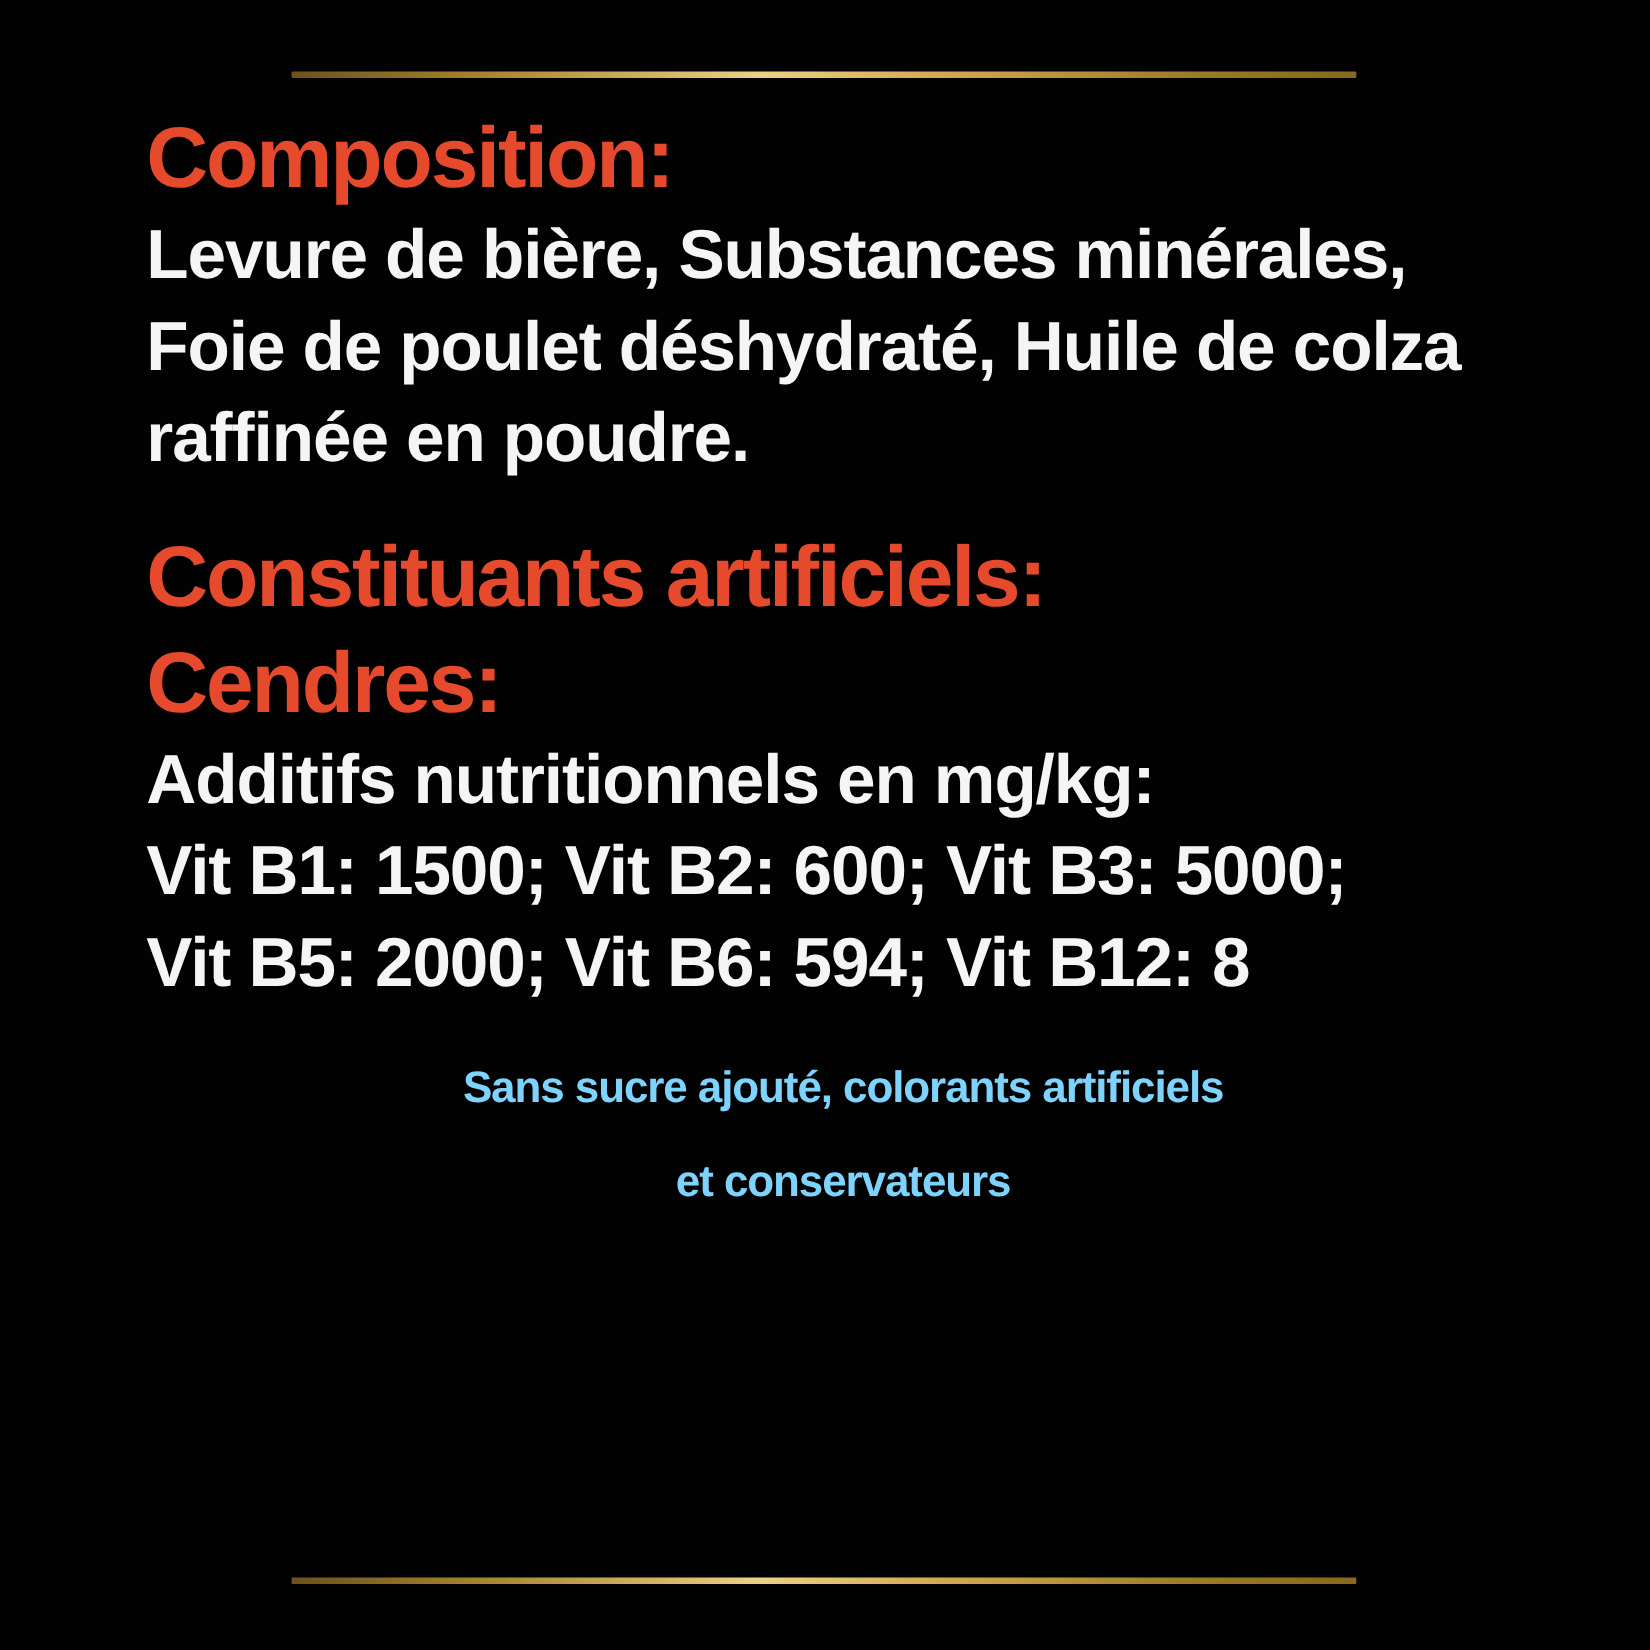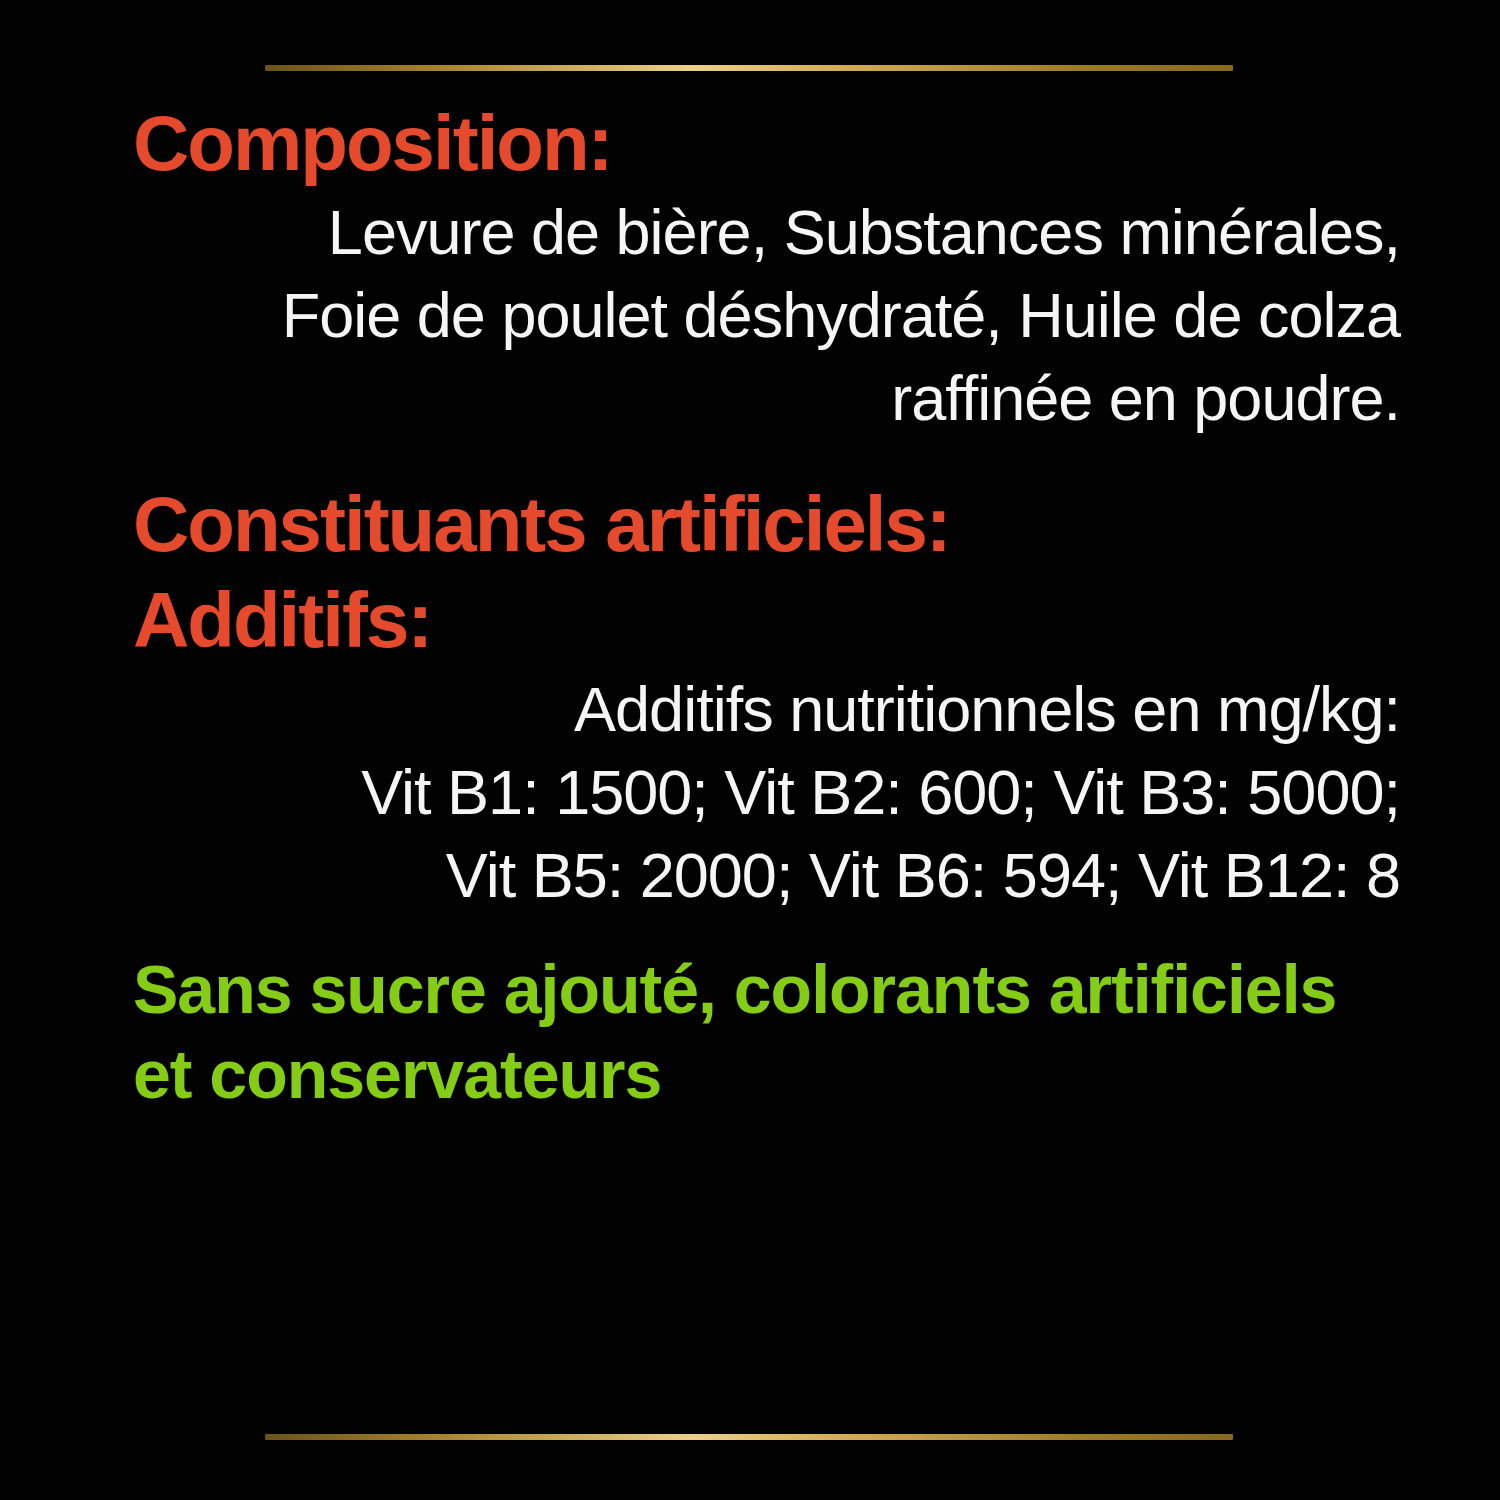--- a/index.html
+++ b/index.html
@@ -43,36 +43,36 @@
     font-size: 78px;
     font-weight: 700;
     line-height: 96px;
     letter-spacing: -2px;
     margin: 0;
     white-space: pre-line;
   }
   .section-body {
     color: #f5f5f5;
     font-size: 63px;
-    font-weight: 400;
+    font-weight: 700;
     line-height: 83px;
     letter-spacing: -1px;
     margin: 0 0 36px 0;
     white-space: pre-line;
-    text-align: right;
   }
   .section-body.last { margin-bottom: 30px; }
   .claim {
-    color: #84cc16;
-    font-size: 68px;
+    color: #7dd3fc;
+    font-size: 40px;
     font-weight: 700;
     line-height: 85px;
     letter-spacing: -1px;
     margin: 0;
     white-space: pre-line;
+    text-align: center;
   }
 </style>
 </head>
 <body>
 
 <div class="page">
 
   <div class="gold-rule top"></div>
 
   <div class="content">
@@ -82,21 +82,21 @@
       <p class="section-body">Levure de bière, Substances minérales,
 Foie de poulet déshydraté, Huile de colza
 raffinée en poudre.</p>
     </section>
 
     <section>
       <h2 class="section-heading">Constituants artificiels:</h2>
     </section>
 
     <section>
-      <h2 class="section-heading">Additifs:</h2>
+      <h2 class="section-heading">Cendres:</h2>
       <p class="section-body last">Additifs nutritionnels en mg/kg:
 Vit B1: 1500; Vit B2: 600; Vit B3: 5000;
 Vit B5: 2000; Vit B6: 594; Vit B12: 8</p>
     </section>
 
     <p class="claim">Sans sucre ajouté, colorants artificiels
 et conservateurs</p>
 
   </div>
 

